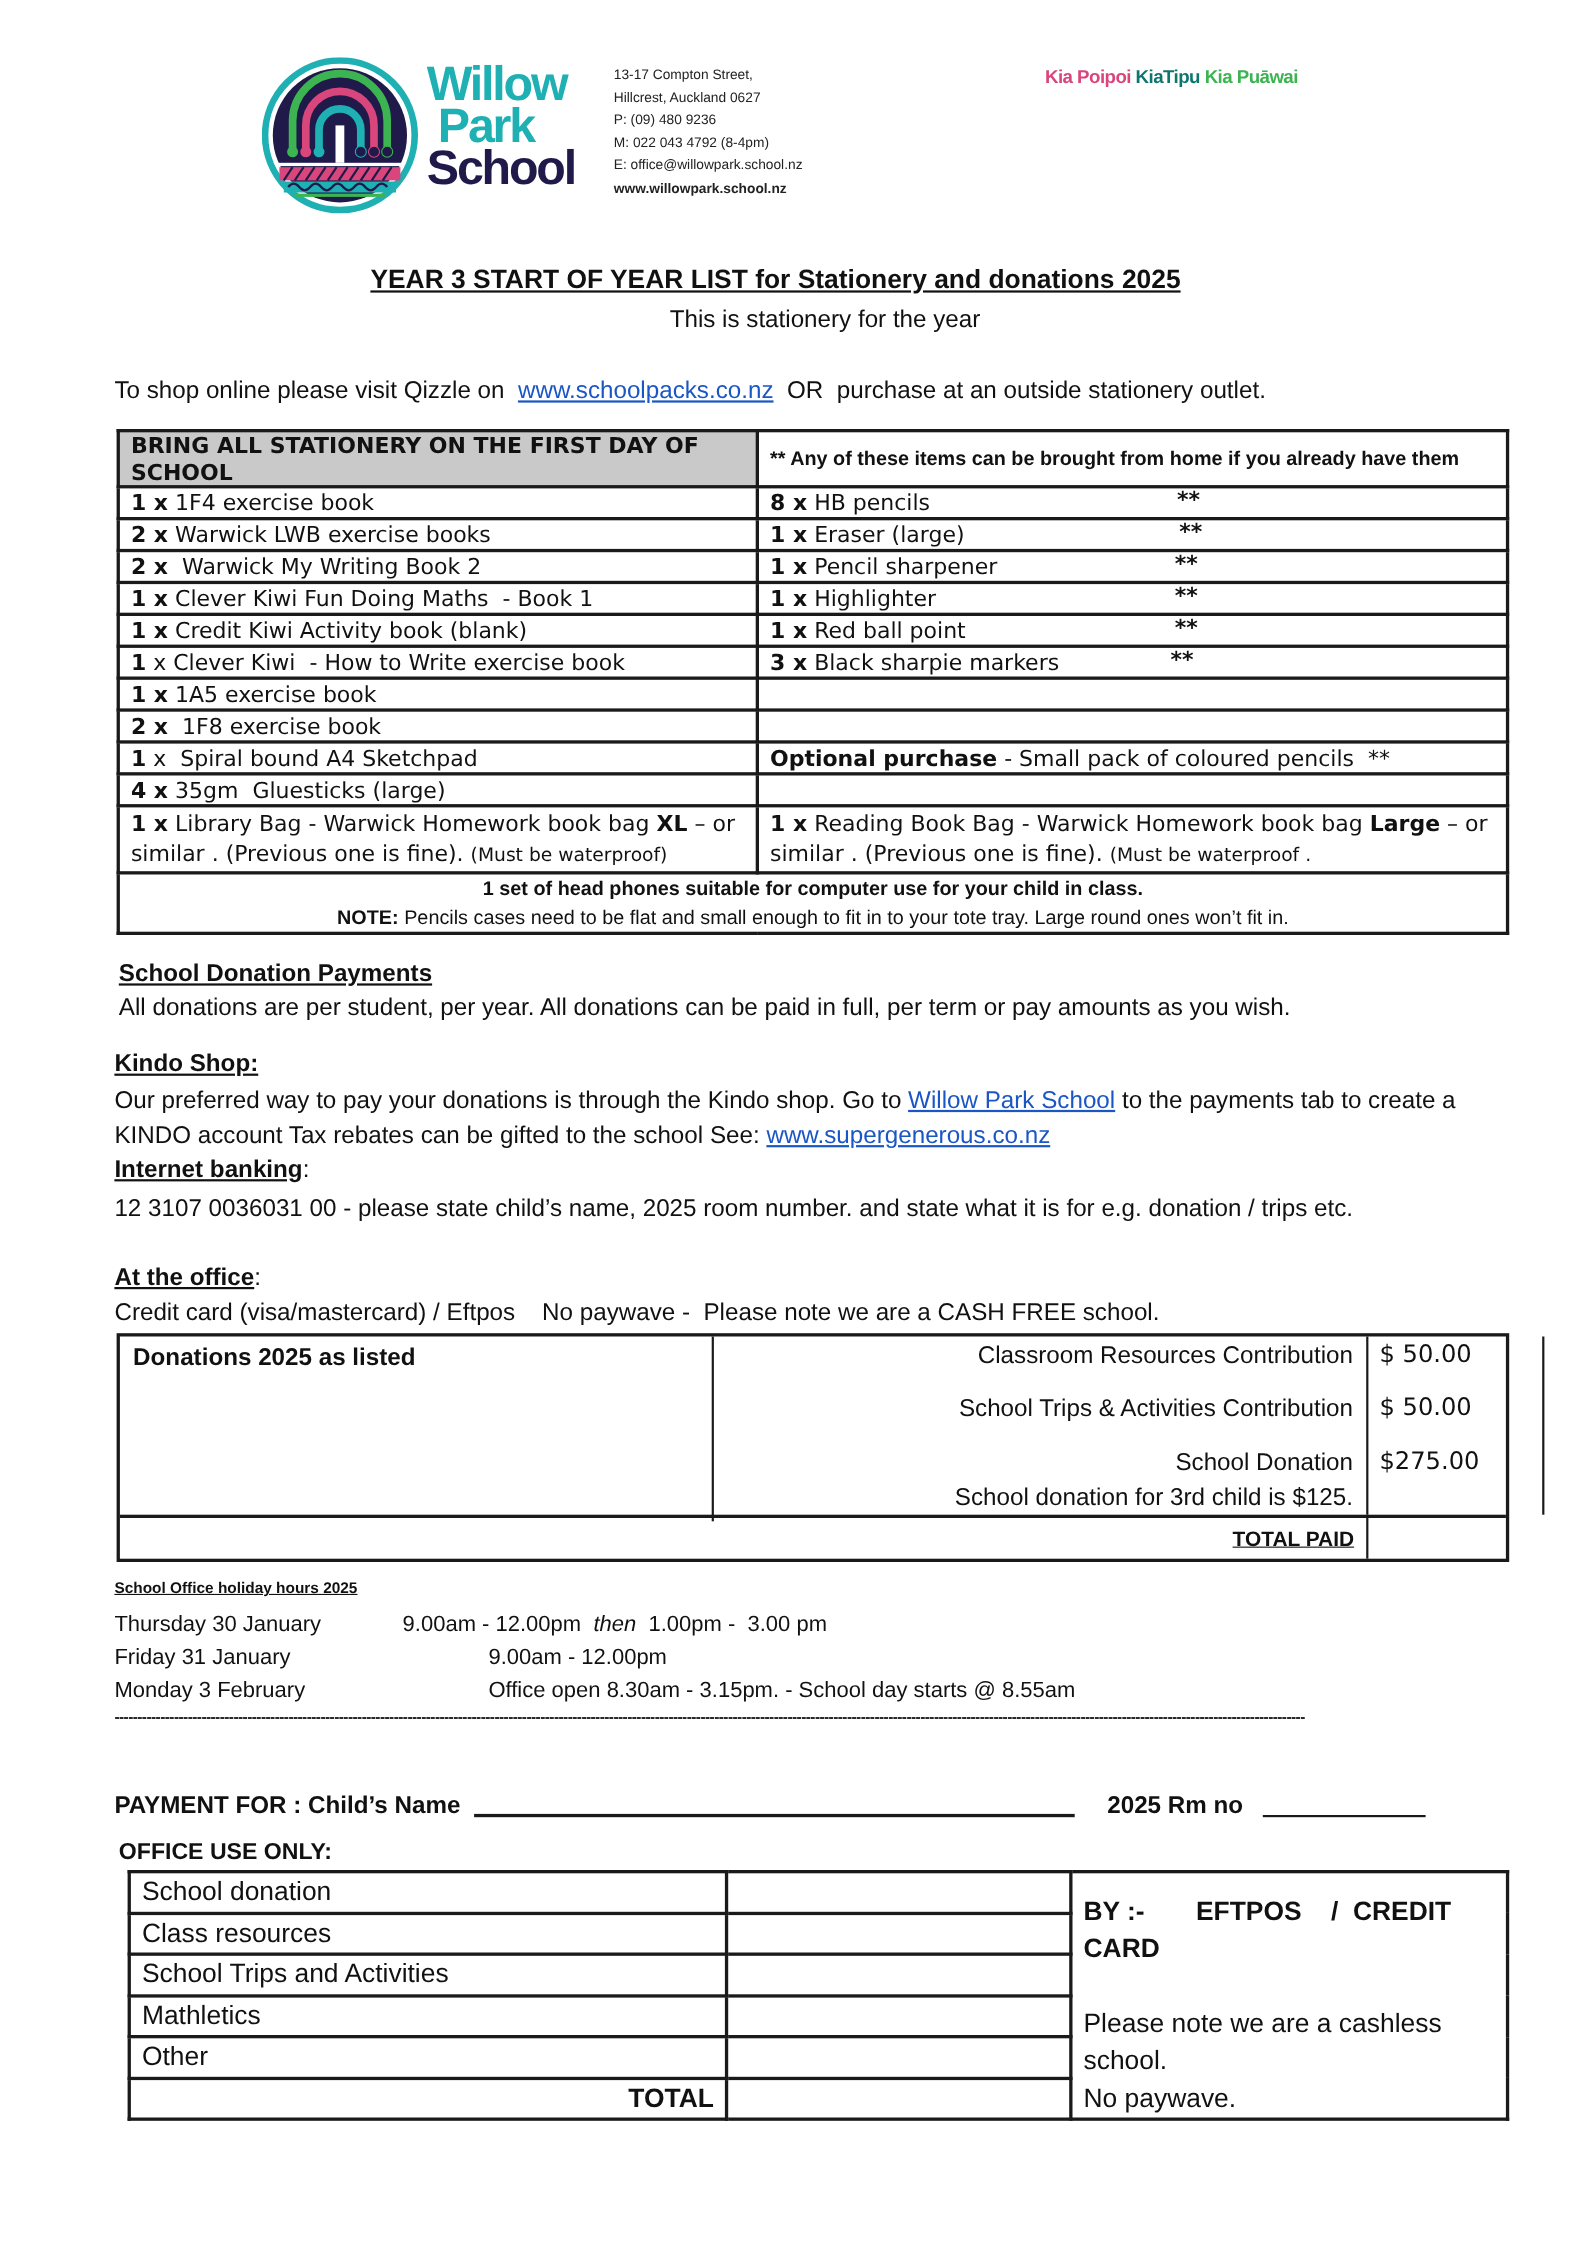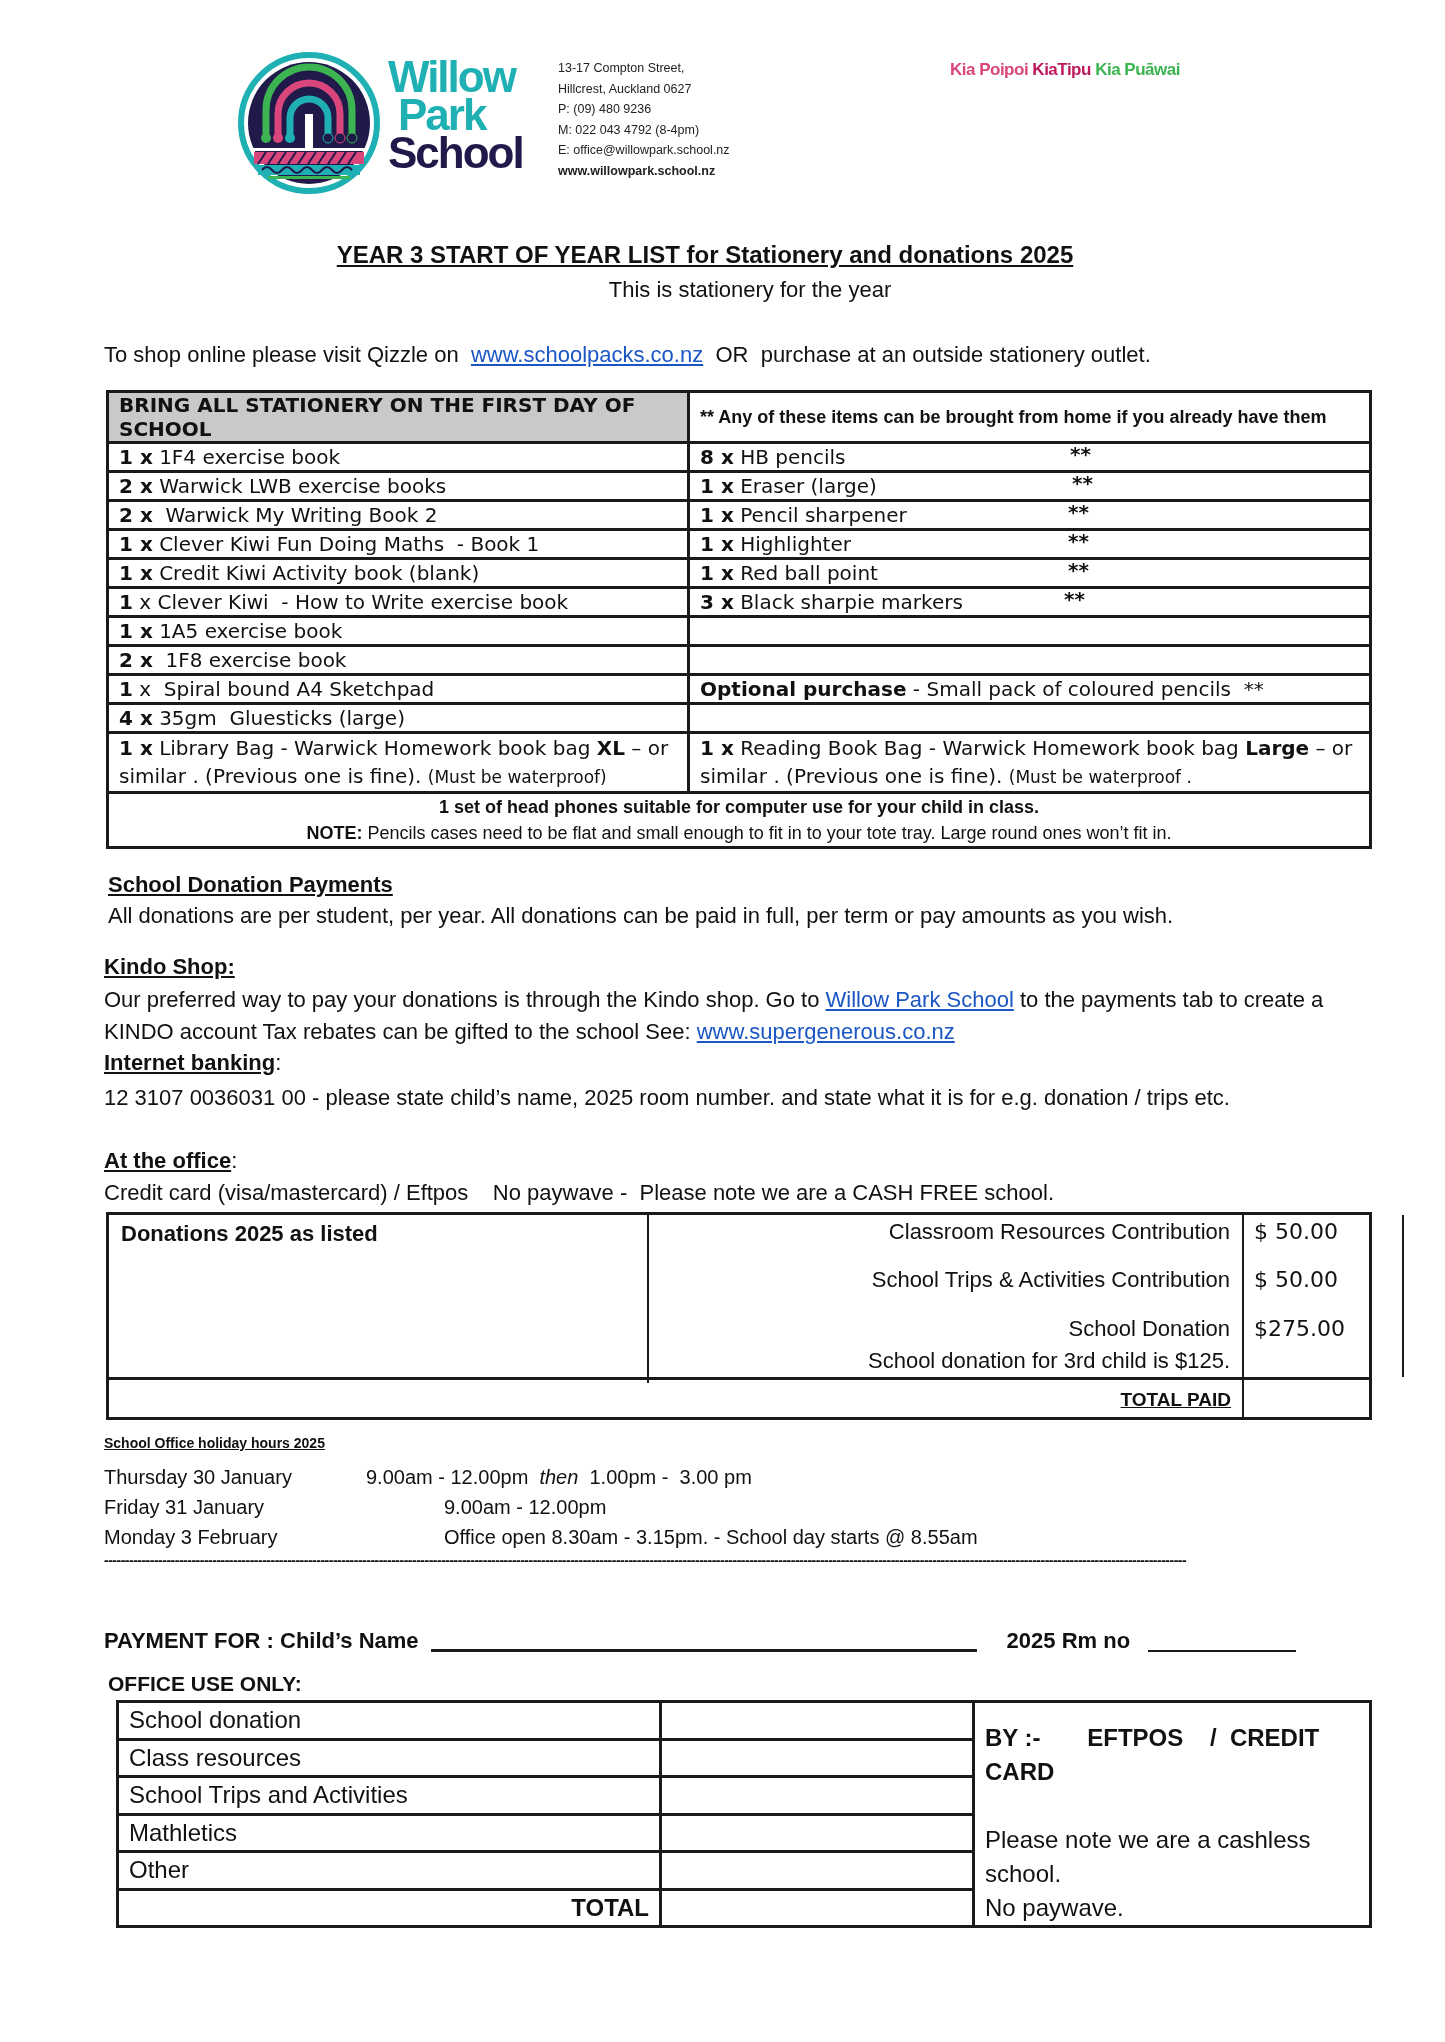--- a/index.html
+++ b/index.html
@@ -10,21 +10,21 @@
   .narrow { font-family:"Liberation Sans Narrow", "Liberation Sans", sans-serif; }
 
   
   #logo { left:238px; top:52px; width:142px; height:142px; }
   #logo-word { left:388px; top:58px; line-height:38px; font-family:"Liberation Sans", sans-serif; font-weight:bold; font-size:44px; letter-spacing:-2px; }
   #logo-word .w, #logo-word .p { color:#1fb0b3; }
   #logo-word .s { color:#1f1a4a; }
   #contact { left:558px; top:58px; font-size:12.5px; line-height:20.5px; color:#222; }
   #contact .web { font-weight:bold; }
   #motto { left:950px; top:60px; font-size:17px; font-weight:bold; letter-spacing:-0.5px; }
-  #motto .m1 { color:#d9467c; } #motto .m2 { color:#be185d; } #motto .m3 { color:#3cb451; }
+  #motto .m1 { color:#d9467c; } #motto .m2 { color:#0f766e; } #motto .m3 { color:#3cb451; }
 
   
   #title { left:0; width:1410px; top:241px; text-align:center; font-size:24px; font-weight:bold; text-decoration:underline; }
   #subtitle { left:0; width:1410px; top:277px; text-align:center; font-size:22px;padding-left:45px; }
   #shop { left:104px; top:342px; font-size:22px; white-space:pre; }
   a.lnk { color:#1a56c4; text-decoration:underline; }
 
   
   #stat { left:106px; top:390px; width:1266px; border-collapse:collapse; font-size:20px; }
   #stat td { border:3px solid #1a1a1a; padding:0 10px; height:26px; vertical-align:middle; }

